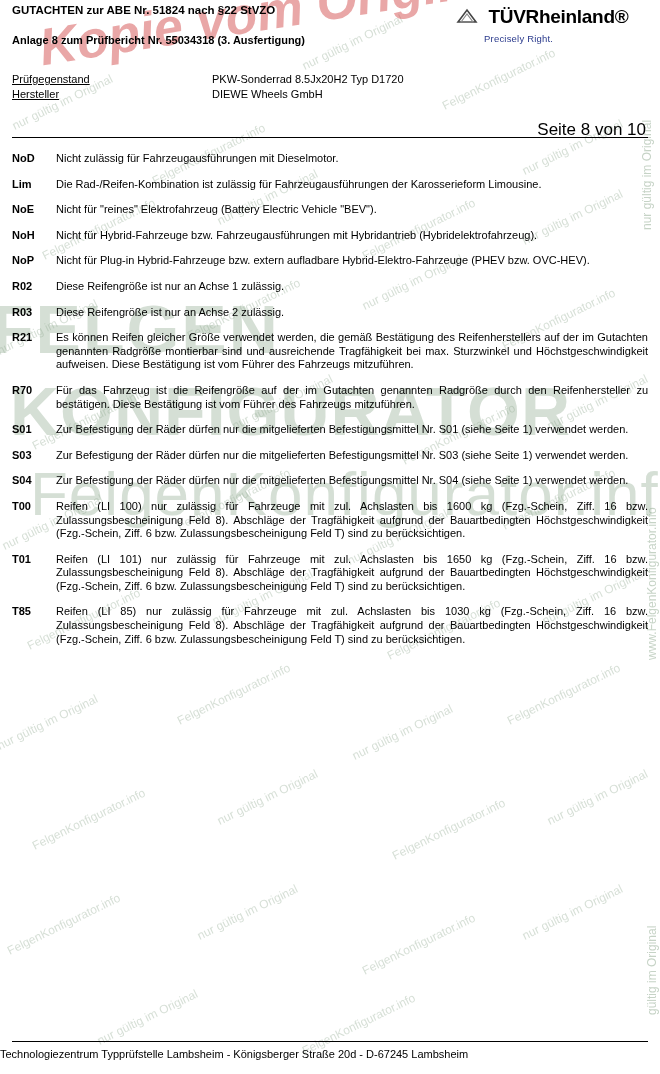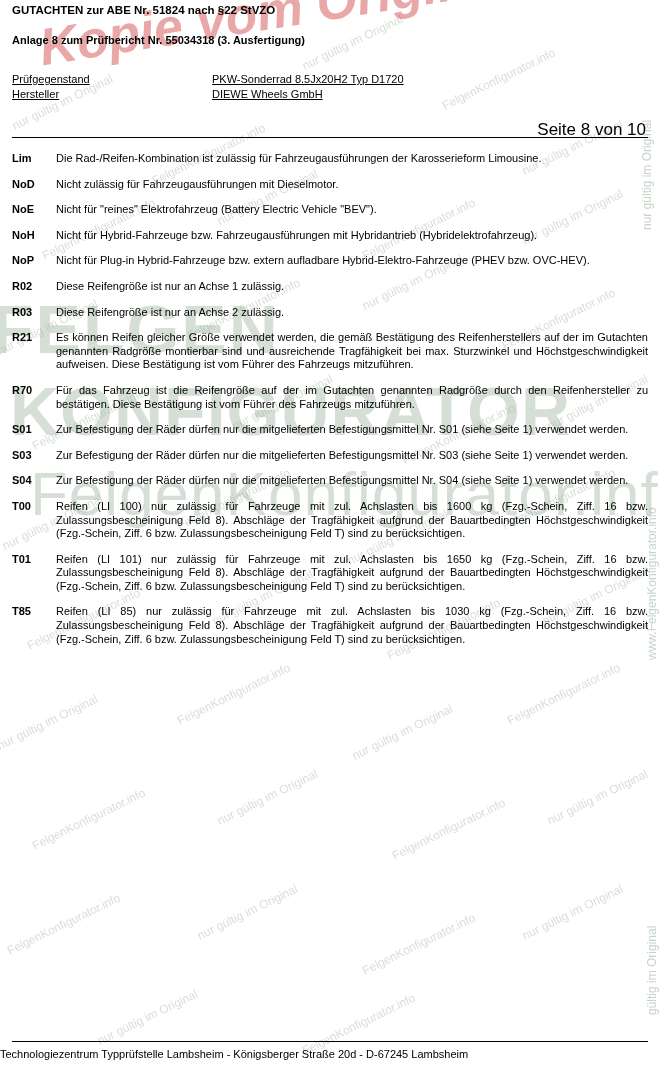--- a/index.html
+++ b/index.html
@@ -104,21 +104,21 @@
     top: 72px;
     left: 12px;
     width: 620px;
     font-size: 11px;
   }
   .hdr-grid .row {
     display: flex;
     line-height: 15px;
   }
   .hdr-grid .lbl { width: 200px; text-decoration: underline; }
-  .hdr-grid .val { flex: 1; text-decoration: underline; }
+  .hdr-grid .val { flex: 1; }
 
   .tuv {
     position: absolute;
     top: 6px;
     right: 14px;
     text-align: left;
     width: 190px;
   }
   .tuv-main {
     font-size: 19px;
@@ -258,38 +258,50 @@
     <div class="row">
       <div class="lbl">Prüfgegenstand</div>
       <div class="val">PKW-Sonderrad 8.5Jx20H2 Typ D1720</div>
     </div>
     <div class="row">
       <div class="lbl">Hersteller</div>
       <div class="val">DIEWE Wheels GmbH</div>
     </div>
   </div>
 
+  <div class="tuv">
+    <div>
+      <span class="tuv-logo">
+        <svg width="22" height="22" viewBox="0 0 22 22" aria-hidden="true">
+          <path d="M2 16 L11 4 L20 16 Z" fill="none" stroke="#444" stroke-width="1.6"></path>
+          <path d="M5 16 L11 8 L17 16 Z" fill="none" stroke="#888" stroke-width="1.1"></path>
+        </svg>
+      </span>
+      <span class="tuv-main">TÜVRheinland</span><span class="tuv-main reg">®</span>
+    </div>
+    <div class="tuv-sub" style="margin-left:28px;">Precisely Right.</div>
+  </div>
 
   <div class="seite">Seite 8 von 10</div>
 
   <div class="rule rule-top"></div>
 
   <div class="body">
+
+    <div class="entry">
+      <div class="code">NoD</div>
+      <div class="text">Nicht zulässig für Fahrzeugausführungen mit Dieselmotor.</div>
+    </div>
 
     <div class="entry">
       <div class="code">Lim</div>
       <div class="text">Die Rad-/Reifen-Kombination ist zulässig für Fahrzeugausführungen der Karosserieform Limousine.</div>
     </div>
 
     <div class="entry">
-      <div class="code">NoD</div>
-      <div class="text">Nicht zulässig für Fahrzeugausführungen mit Dieselmotor.</div>
-    </div>
-
-    <div class="entry">
       <div class="code">NoE</div>
       <div class="text">Nicht für "reines" Elektrofahrzeug (Battery Electric Vehicle "BEV").</div>
     </div>
 
     <div class="entry">
       <div class="code">NoH</div>
       <div class="text">Nicht für Hybrid-Fahrzeuge bzw. Fahrzeugausführungen mit Hybridantrieb (Hybridelektrofahrzeug).</div>
     </div>
 
     <div class="entry">

